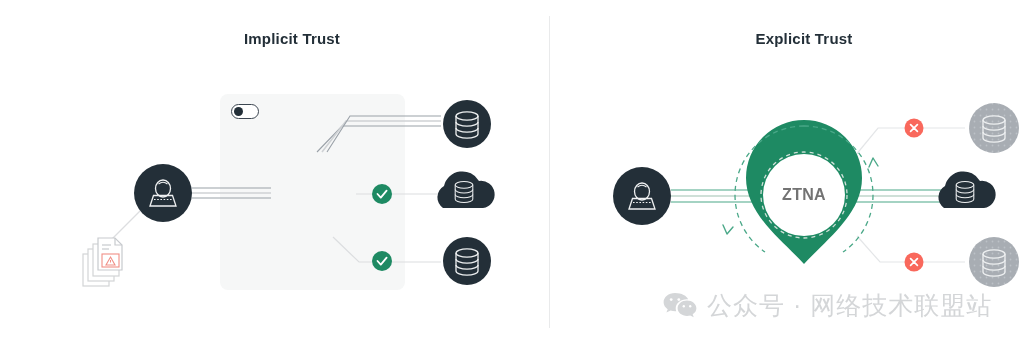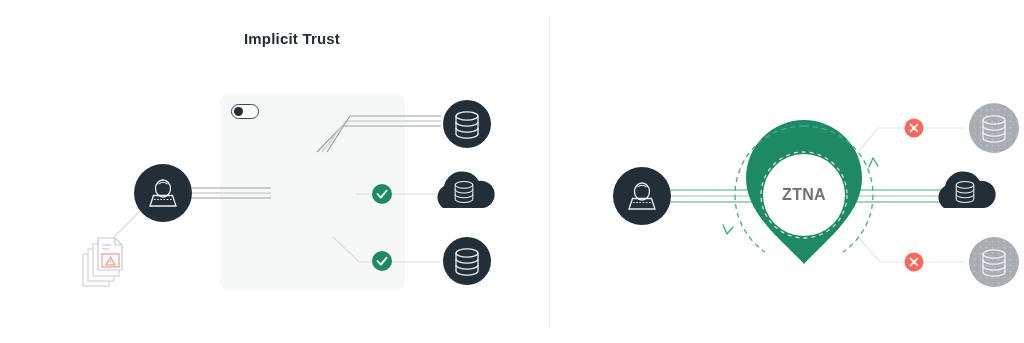--- a/index.html
+++ b/index.html
@@ -118,20 +118,21 @@
     letter-spacing: 1px;
     white-space: nowrap;
   }
 </style>
 </head>
 <body>
 
 <div id="stage">
 
   <div id="title-left" class="panel-title">Implicit Trust</div>
+  <div id="title-right" class="panel-title">Explicit Trust</div>
 
   <div id="divider"></div>
 
   <div id="vpn-card"></div>
 
   <div id="vpn-toggle">
     <div class="knob"></div>
   </div>
 
   <svg id="art" viewBox="0 0 1024 343" xmlns="http://www.w3.org/2000/svg">
@@ -301,14 +302,29 @@
     <g>
       <circle cx="957" cy="262" r="25" fill="url(#dots-gray)"></circle>
       <use href="#db-glyph" x="957" y="262" transform="translate(0,1)"></use>
     </g>
 
   </svg>
 
 
   <div id="ztna-label">ZTNA</div>
 
+  <div id="watermark">
+    <svg width="34" height="28" viewBox="0 0 34 28">
+      <path d="M 12 1 C 5.5 1 0.6 5.2 0.6 10.2 c 0 2.8 1.6 5.3 4.1 7 L 3.4 20.6 L 7.6 18.6
+               c 1.4 0.4 2.9 0.6 4.4 0.6 c 0.4 0 0.8 0 1.2 -0.05 c -0.3 -0.9 -0.5 -1.8 -0.5 -2.8
+               c 0 -5 5 -9 11.2 -9 c 0.4 0 0.8 0 1.2 0.05 C 24 3.9 18.6 1 12 1 z" fill="#d2d4d6"></path>
+      <circle cx="8.2" cy="7.6" r="1.4" fill="#ffffff"></circle>
+      <circle cx="15.8" cy="7.6" r="1.4" fill="#ffffff"></circle>
+      <path d="M 33.4 16.3 c 0 -4.2 -4.2 -7.7 -9.4 -7.7 c -5.2 0 -9.4 3.5 -9.4 7.7
+               c 0 4.2 4.2 7.7 9.4 7.7 c 1.2 0 2.3 -0.2 3.3 -0.5 l 3.4 1.7 l -1 -2.9
+               c 2.3 -1.4 3.7 -3.5 3.7 -6 z" fill="#d2d4d6"></path>
+      <circle cx="20.8" cy="14.3" r="1.2" fill="#ffffff"></circle>
+      <circle cx="27.2" cy="14.3" r="1.2" fill="#ffffff"></circle>
+    </svg>
+    <span class="wm-text">公众号 · 网络技术联盟站</span>
+  </div>
 
 </div>
 
 </body></html>

